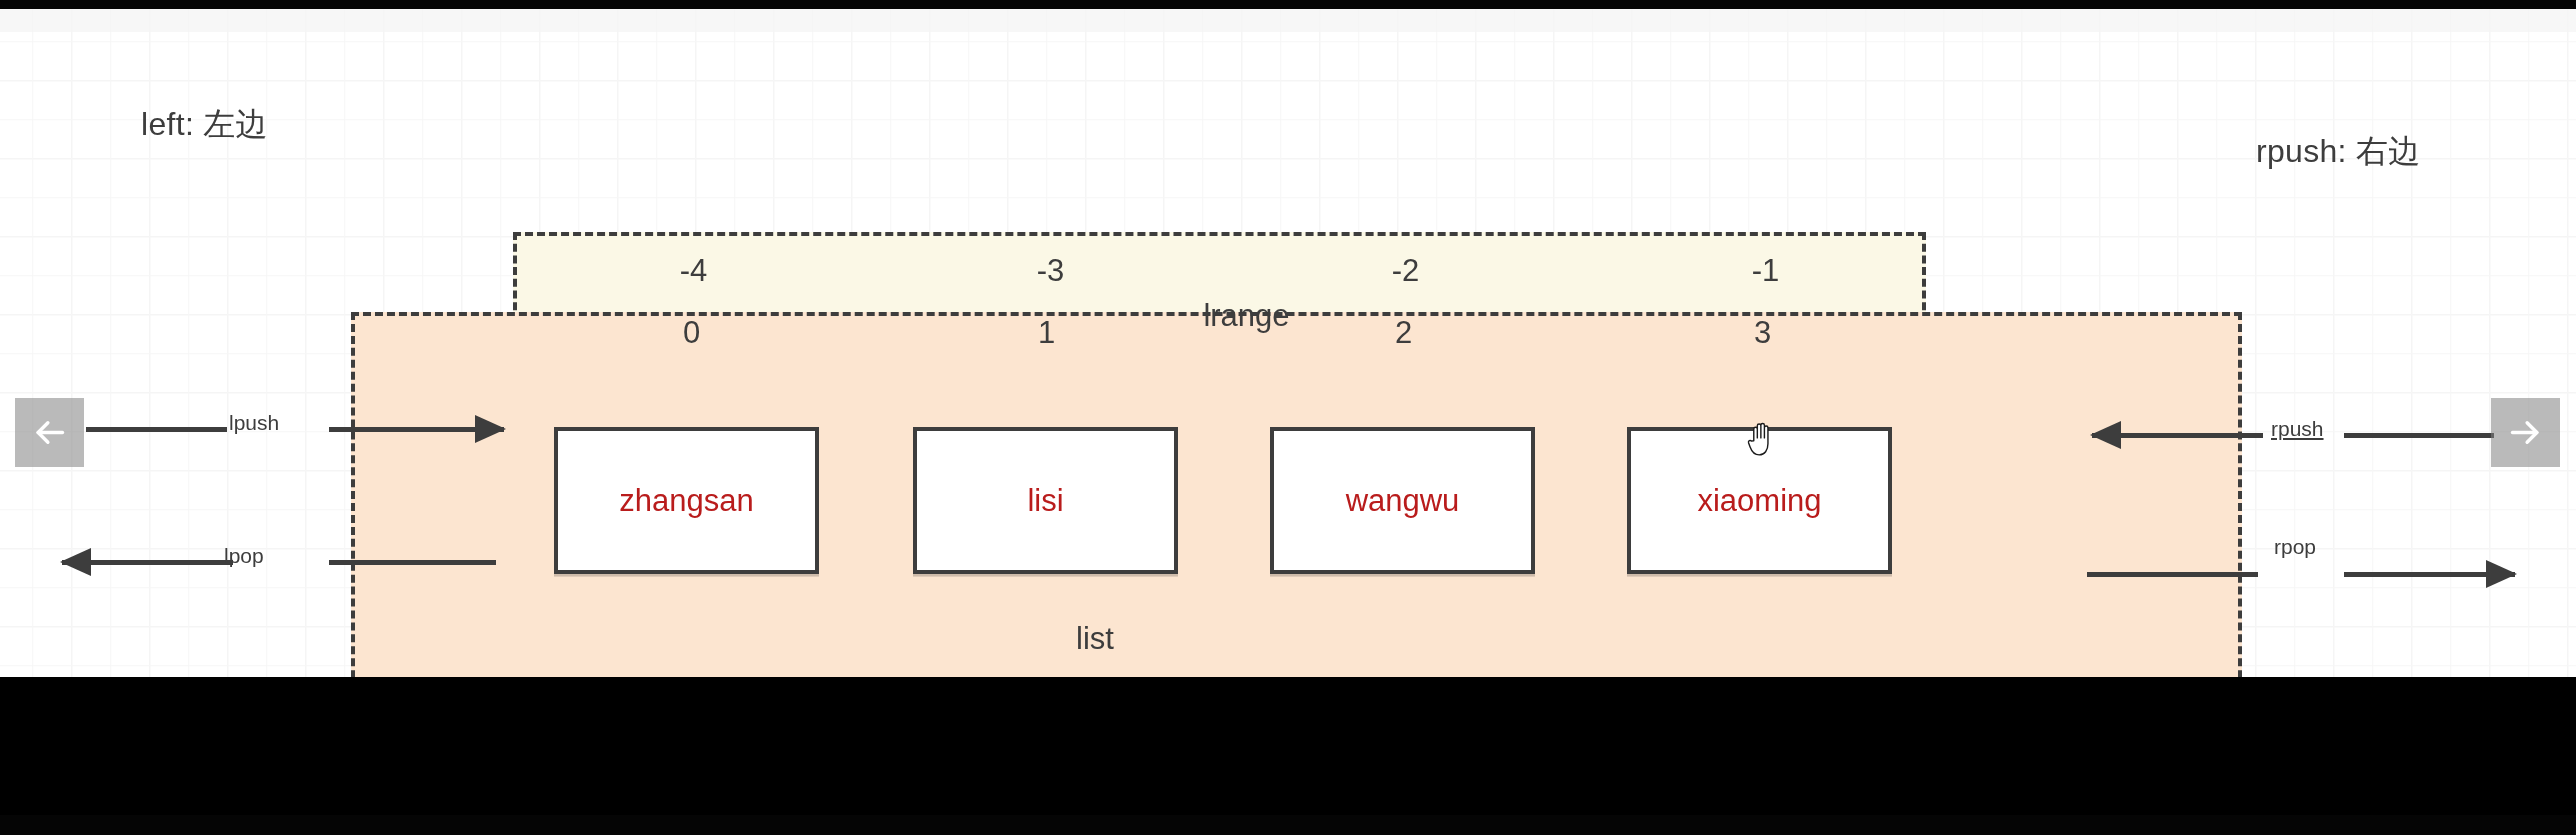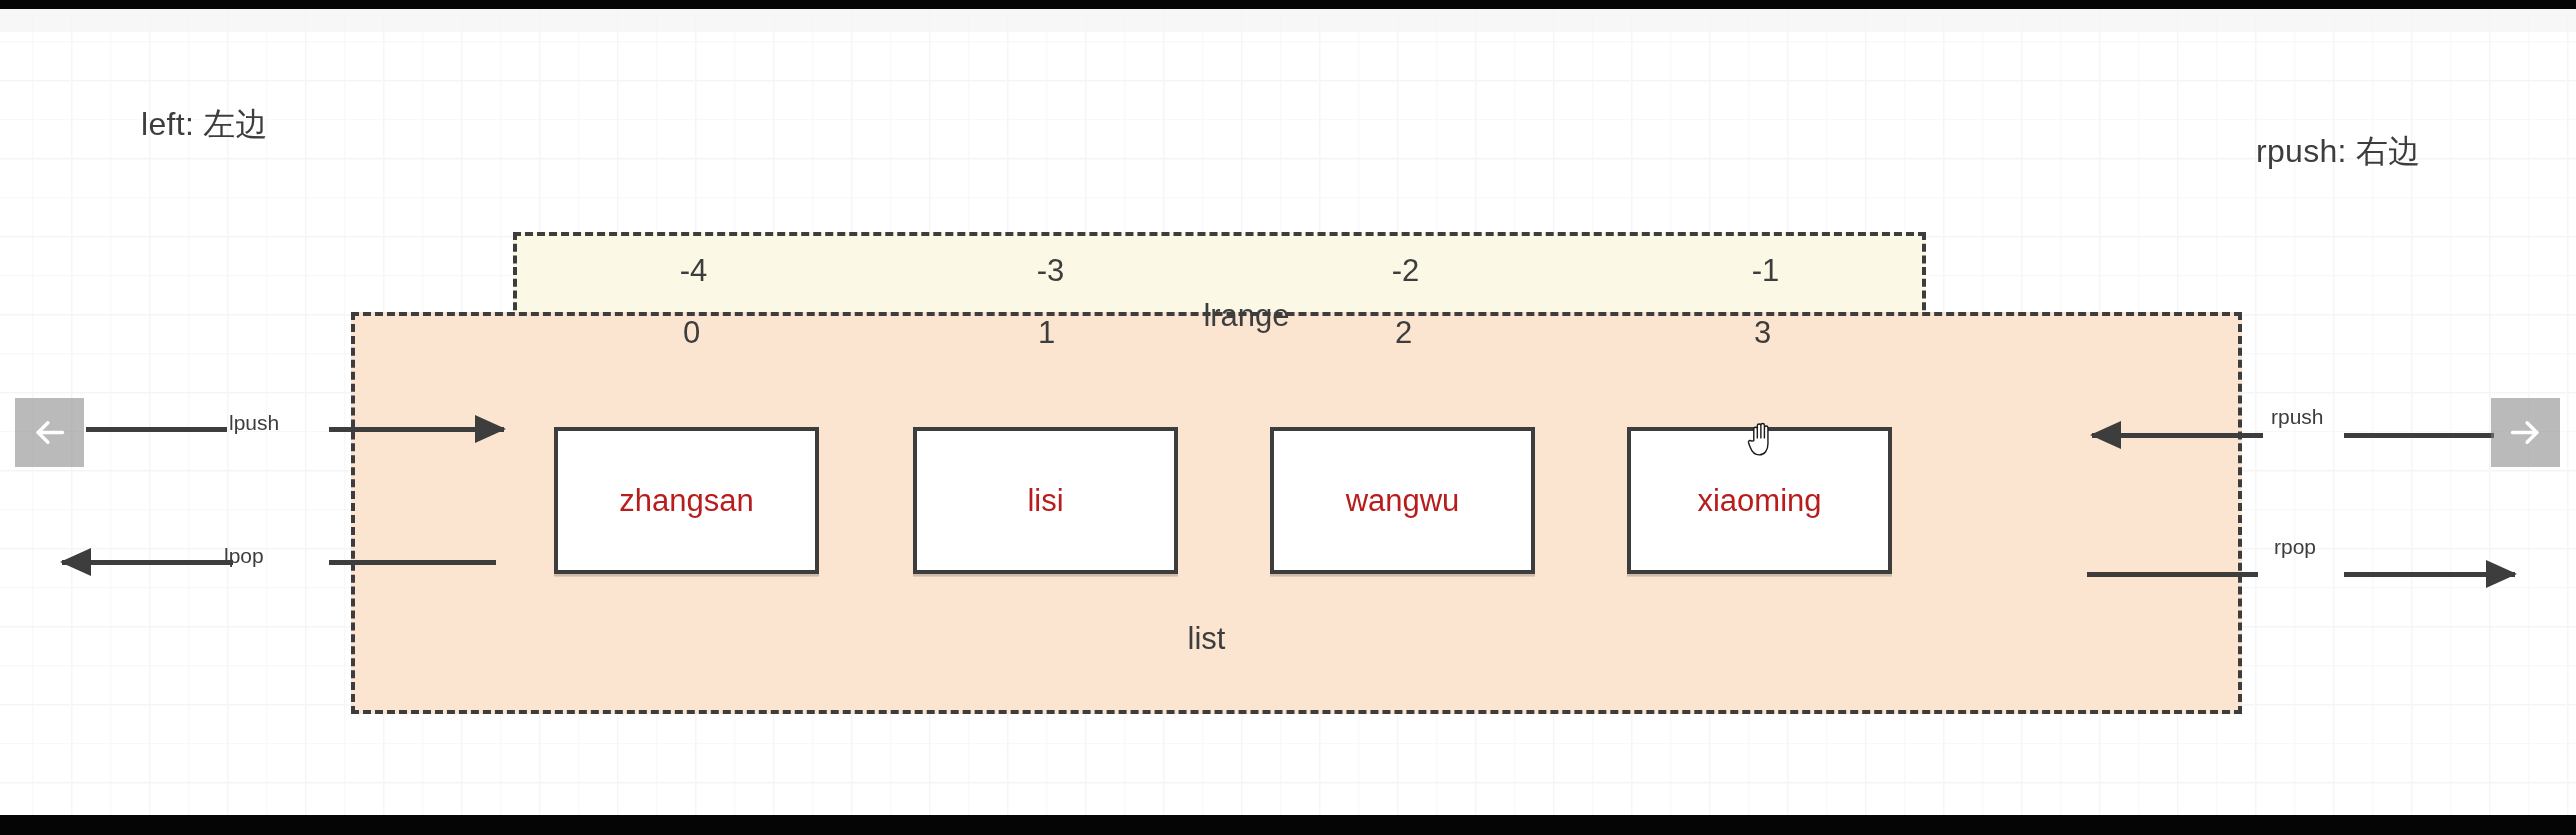--- a/index.html
+++ b/index.html
@@ -11,21 +11,21 @@
   }
   #stage { position:relative; width:2576px; height:836px; background:#000; }
 
   
   .bar { position:absolute; left:0; width:2576px; background:#050505; z-index:60; }
   .bar.top { top:0; height:9.4px; }
   .bar.bottom { top:815px; height:20.5px; }
 
   
   #canvas {
-    position:absolute; left:0; top:9.4px; width:2576px; height:806px;
+    position:absolute; left:0; top:9.4px; width:2576px; height:668px;
     background-color:#ffffff;
     background-image:
       linear-gradient(to right, #ececec 1.3px, transparent 1.3px),
       linear-gradient(to bottom, #ececec 1.3px, transparent 1.3px);
     background-size:78px 78px, 78px 78px;
     background-position:-6.8px -6.8px, -6.8px -6.8px;
     overflow:hidden;
   }
   #canvas::before{
     content:""; position:absolute; inset:0;
@@ -66,21 +66,21 @@
 
   
   #list-box {
     position:absolute; z-index:10;
     left:351px; top:303px; width:1891px; height:402px;
     background:#fce5d0;
     border:4.3px dashed #3d3d3d;
   }
   #list-label {
     position:absolute; z-index:18;
-    left:1134px; top:612px; width:145px; text-align:center;
+    left:1076px; top:612px; width:145px; 
     font-size:31px; color:#3d3d3d;
   }
 
   
   .item {
     position:absolute; z-index:18;
     top:418px; width:265px; height:147px;
     background:#ffffff; border:4.3px solid #3d3d3d;
     display:flex; align-items:center; justify-content:center;
     font-size:31px; color:#b91c1c;
@@ -158,21 +158,21 @@
     <div class="arrow" style="left:62px; top:551px; width:171px;">
       <span class="head left"></span>
     </div>
     <div class="arrow" style="left:329px; top:551px; width:167px;"></div>
     <div class="oplabel" style="left:224px; top:535px;">lpop</div>
 
     <div class="arrow" style="left:2092px; top:424px; width:171px;">
       <span class="head left"></span>
     </div>
     <div class="arrow" style="left:2344px; top:424px; width:150px;"></div>
-    <div class="oplabel" style="left:2271px; top:396px;">rpush</div>
+    <div class="oplabel" style="left:2271px; top:408px;text-decoration:underline;">rpush</div>
 
     <div class="arrow" style="left:2087px; top:563px; width:171px;"></div>
     <div class="arrow" style="left:2344px; top:563px; width:171px;">
       <span class="head right"></span>
     </div>
     <div class="oplabel" style="left:2274px; top:526px;text-align:center;">rpop</div>
 
     <div class="navbtn" style="left:15.4px; top:389px;">
       <svg width="39" height="39" viewBox="0 0 24 24" fill="none" stroke="#ffffff" stroke-width="2.1" stroke-linecap="round" stroke-linejoin="round">
         <line x1="20" y1="12" x2="5" y2="12"></line>

